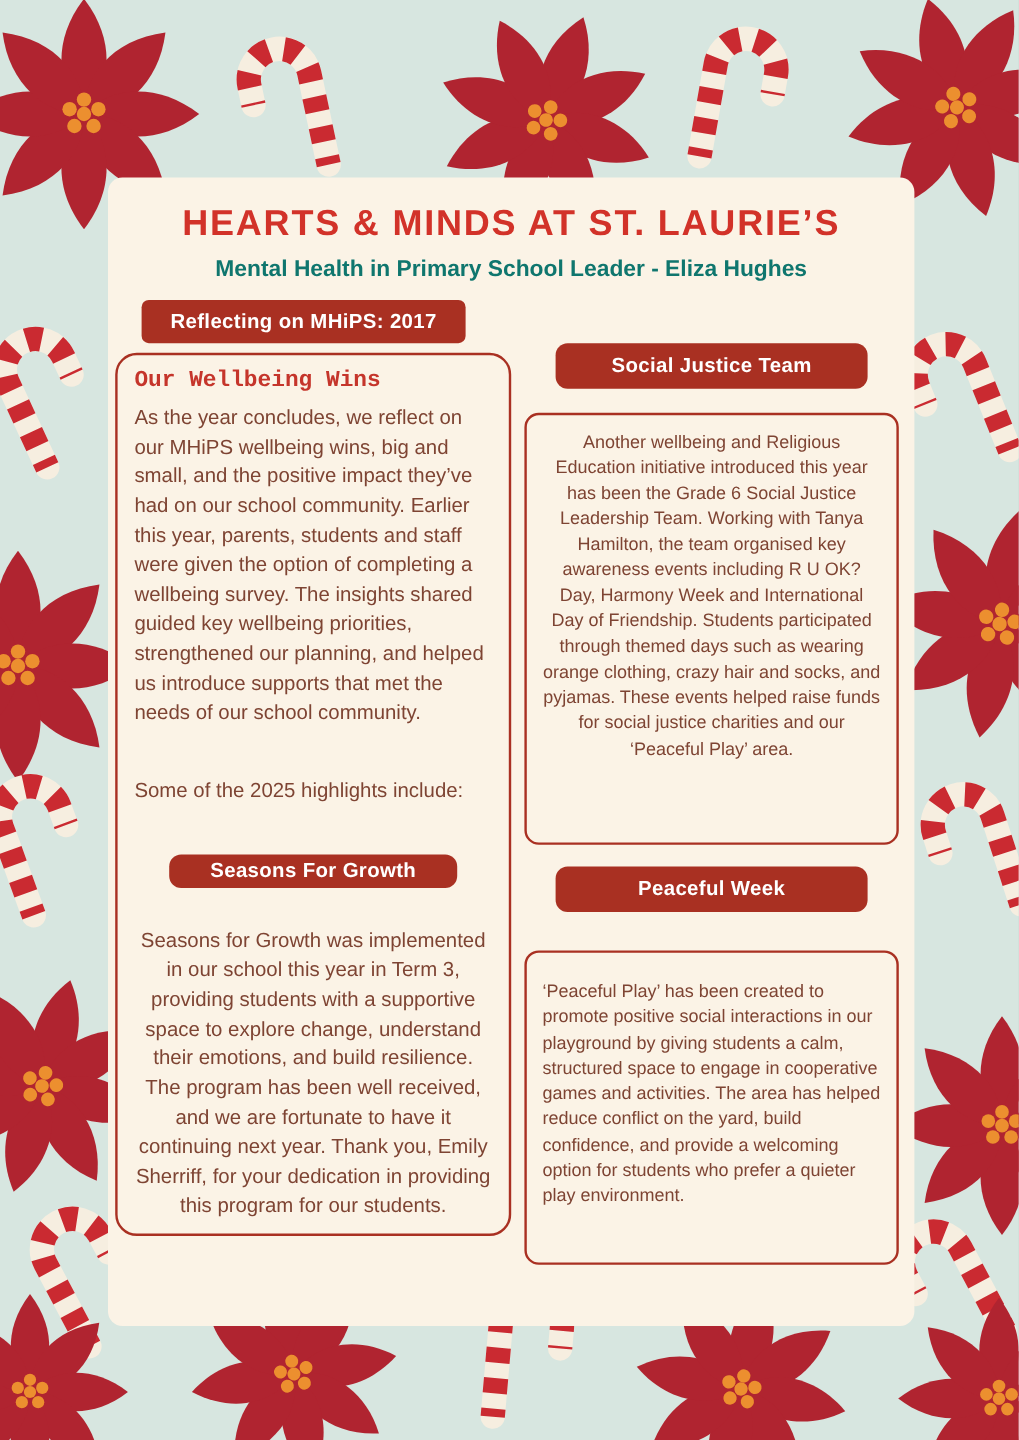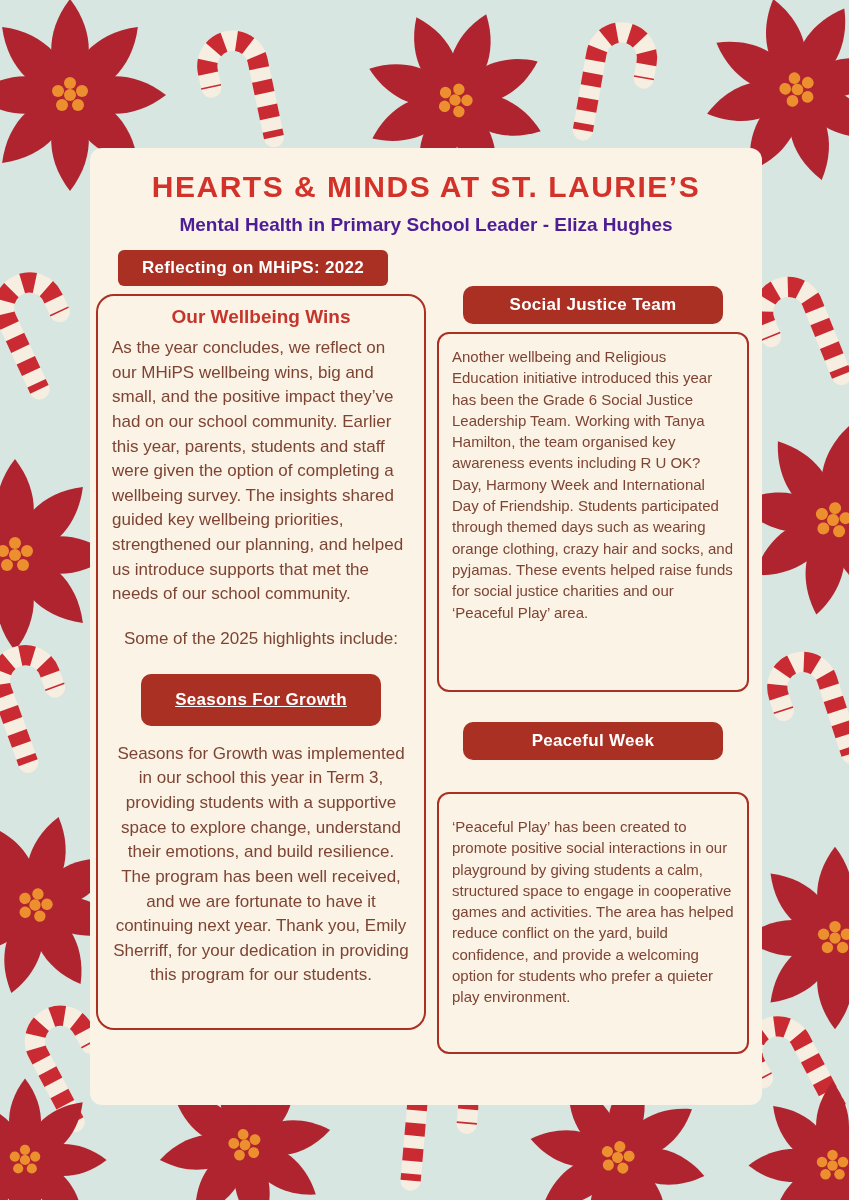--- a/index.html
+++ b/index.html
@@ -21,66 +21,66 @@
     background:#fbf3e6; border-radius:12px;
   }
 
   .title{
     position:absolute; top:22px; left:0; width:100%;
     text-align:center; color:#d23229; font-weight:bold;
     font-size:30px; letter-spacing:1.5px;
   }
   .subtitle{
     position:absolute; top:66px; left:0; width:100%;
-    text-align:center; color:#4c1d95; font-weight:bold; font-size:19px;
+    text-align:center; color:#0f766e; font-weight:bold; font-size:19px;
   }
 
   .badge{
     background:#a93022; color:#ffffff; font-weight:bold; font-size:17px;
     letter-spacing:.3px;
   }
   .mhips-badge{
     position:absolute; top:102px; left:28px;
     padding:8px 24px; border-radius:6px;
   }
 
   .left-box{
     position:absolute; left:6px; top:146px; width:330px; height:736px;
     border:2px solid #a93022; border-radius:18px;
     padding:10px 14px; overflow:hidden;
   }
   .box-heading{
-    text-align:center; color:#c5352b; font-weight:bold; font-size:19px;
+    color:#c5352b; font-weight:bold; font-size:19px;font-family:Liberation Mono, monospace;
   }
   .body-text{
     color:#7e4433; font-size:17px; line-height:1.45;
   }
   .left-box .p1{ margin-top:8px; }
-  .left-box .p2{ margin-top:20px;text-align:center; }
+  .left-box .p2{ margin-top:40px; }
 
   .seasons-badge{
-    display:block; width:fit-content; margin:22px auto 0 auto;
-    padding:16px 34px; border-radius:10px; text-align:center;text-decoration:underline;
-  }
-  .seasons-body{ margin-top:16px; text-align:center; }
+    display:block; width:fit-content; margin:40px auto 0 auto;
+    padding:4px 34px; border-radius:10px; text-align:center;
+  }
+  .seasons-body{ margin-top:32px; text-align:center; }
 
   .col-badge{
     position:absolute; width:260px; left:373px; text-align:center;
     padding:9px 14px; border-radius:10px;
   }
   .sj-badge{ top:138px; }
   .pp-badge{ top:574px; }
 
   .col-box{
     position:absolute; left:347px; width:312px;
     border:2px solid #a93022; border-radius:12px;
     padding:12px 13px; overflow:hidden;
   }
   .col-box .body-text{ font-size:15px; line-height:1.42; }
-  .sj-box{ top:184px; height:360px; }
+  .sj-box{ top:196px; height:360px;text-align:center; }
   .pp-box{ top:616px; height:262px; padding-top:22px;margin-top:28px; }
 </style>
 </head>
 <body>
 
 <div class="canvas">
 
   <svg width="0" height="0" style="position:absolute" aria-hidden="true">
     <defs>
       <g id="poinsettia">
@@ -172,21 +172,21 @@
     </svg>
   <svg class="deco" style="left:745px;top:1078px;width:175px;height:175px" viewBox="-50 -50 100 100">
       <use href="#poinsettia"></use>
     </svg>
 
   <div class="card">
 
     <h1 class="title">HEARTS &amp; MINDS AT ST. LAURIE’S</h1>
     <h2 class="subtitle">Mental Health in Primary School Leader - Eliza Hughes</h2>
 
-    <div class="badge mhips-badge">Reflecting on MHiPS: 2022</div>
+    <div class="badge mhips-badge">Reflecting on MHiPS: 2017</div>
 
     <div class="left-box">
       <div class="box-heading">Our Wellbeing Wins</div>
       <p class="body-text p1">As the year concludes, we reflect on our MHiPS wellbeing wins, big and small, and the positive impact they’ve had on our school community. Earlier this year, parents, students and staff were given the option of completing a wellbeing survey. The insights shared  guided key wellbeing priorities, strengthened our planning, and helped us introduce supports that met the needs of our school community.</p>
       <p class="body-text p2">Some of the 2025 highlights include:</p>
       <div class="badge seasons-badge">Seasons For Growth</div>
       <p class="body-text seasons-body">Seasons for Growth was implemented in our school this year in Term 3, providing students with a supportive space to explore change, understand their emotions, and build resilience. The program has been well received, and we are fortunate to have it continuing next year. Thank you, Emily Sherriff, for your dedication in providing this program for our students.</p>
     </div>
 
     <div class="badge col-badge sj-badge">Social Justice Team</div>

